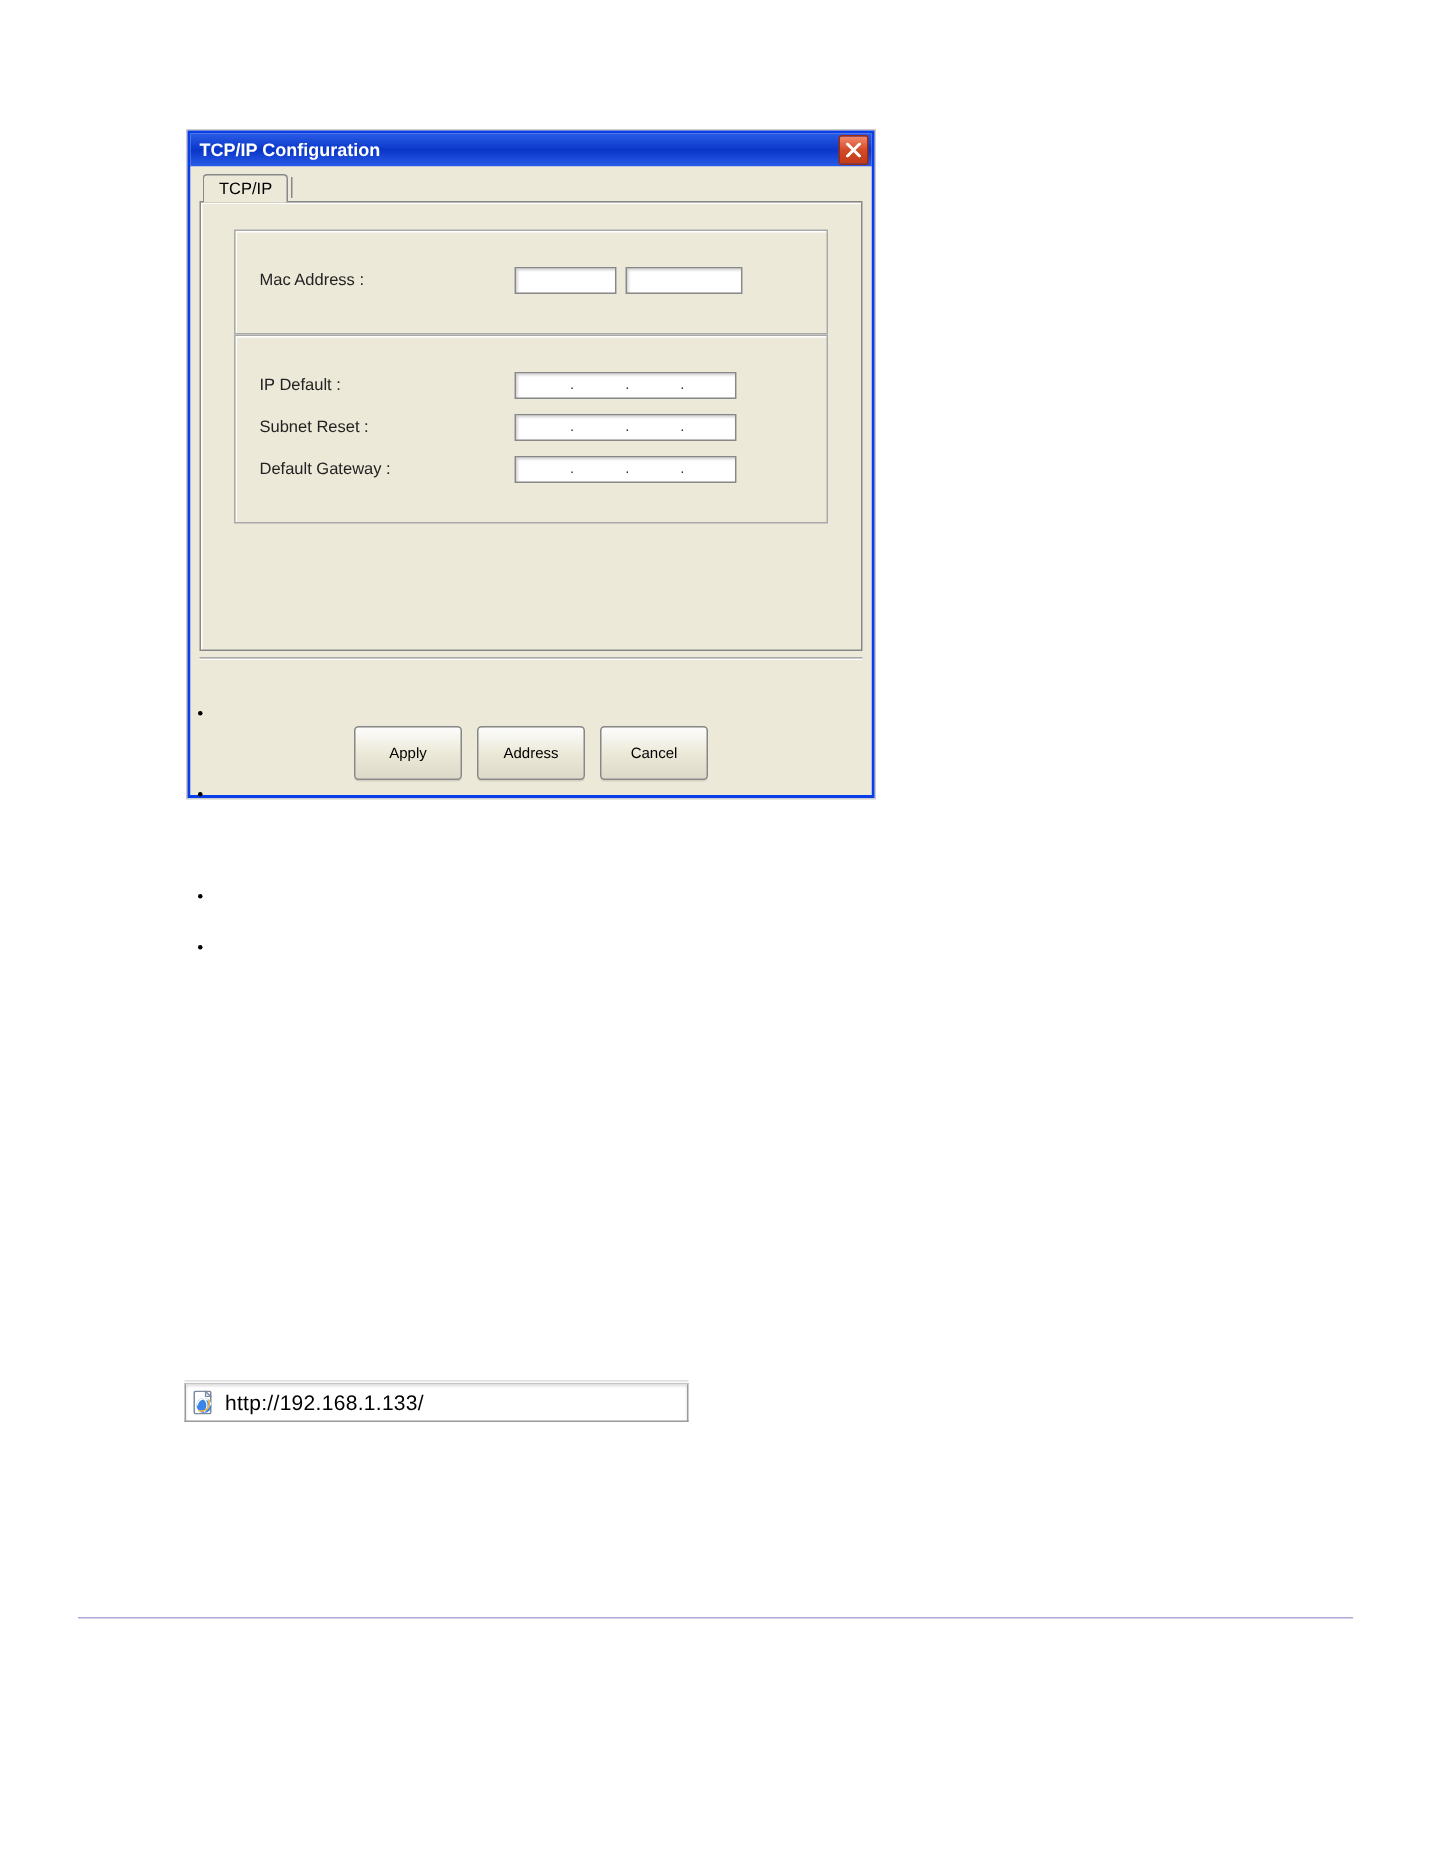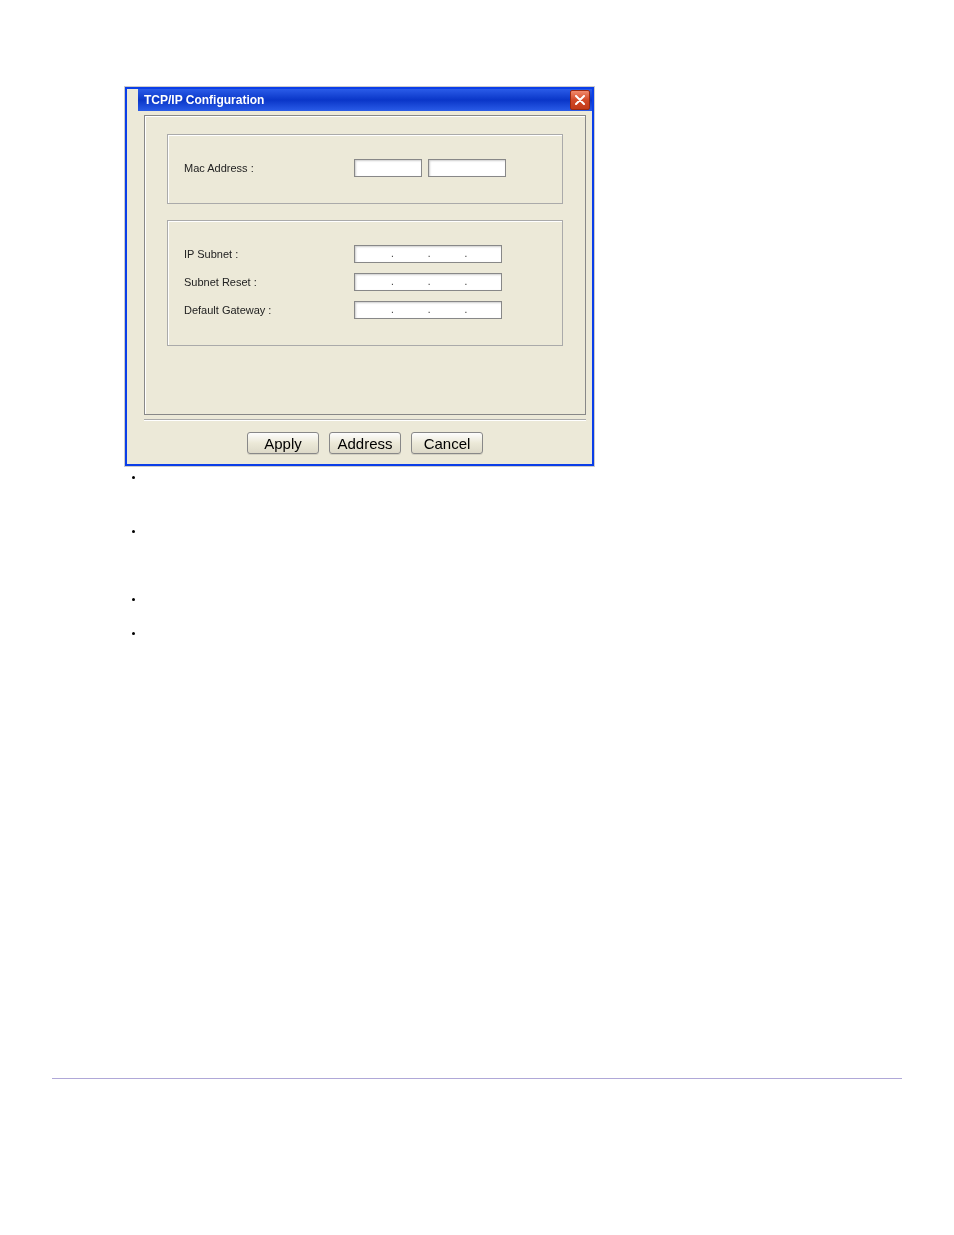--- a/index.html
+++ b/index.html
@@ -18,21 +18,20 @@
   }
   
   .dialog {
     position: absolute;
     top: 87px;
     left: 125px;
     width: 454px;
     border: 2px solid #0a3ee8;
     background: #ece9d8;
     box-shadow: 0 0 0 1px rgba(0,0,0,0.2);
-    padding-left: 11px;
   }
   .titlebar {
     height: 22px;
     background: linear-gradient(to bottom, #2a5ce8 0%, #0a36c8 50%, #2a5ce8 100%);
     color: #fff;
     font-weight: bold;
     font-size: 12px;
     display: flex;
     align-items: center;
     justify-content: space-between;
@@ -90,21 +89,20 @@
     background: #ece9d8;
     padding: 18px 22px 30px 22px;
     min-height: 250px;
     box-shadow: inset 1px 1px 0 #fff;
   }
   .group {
     border: 1px solid #aaa;
     background: #ece9d8;
     box-shadow: inset 1px 1px 0 #fff;
     padding: 14px 16px 16px 16px;
-    margin-bottom: 16px;
   }
   .row {
     display: flex;
     align-items: center;
     margin: 10px 0;
   }
   .row-label {
     width: 170px;
     font-size: 11px;
     color: #222;
@@ -159,28 +157,29 @@
     margin: 4px 0 8px 0;
   }
   .btnrow {
     display: flex;
     justify-content: center;
     gap: 10px;
     padding: 4px 0 2px 0;
   }
   .xpbtn {
     min-width: 72px;
-    height: 22px;
+    height: 36px;
     border: 1px solid #888;
     border-radius: 3px;
     background: linear-gradient(to bottom, #fdfdfd 0%, #ece9d8 50%, #ddd9c8 100%);
-    font-size: 15px;
+    font-size: 10px;
     font-family: Tahoma, Arial, sans-serif;
     cursor: pointer;
     box-shadow: 0 1px 0 rgba(0,0,0,0.1);
+    margin-top: 33px;
   }
   
   .bullets {
     position: absolute;
     left: 145px;
     top: 470px;
     list-style: disc;
     padding: 0;
     margin: 0;
   }
@@ -249,37 +248,43 @@
     <div class="titlebar">
       <span class="titlebar-text">TCP/IP Configuration</span>
       <div class="close-btn">
         <svg width="10" height="10" viewBox="0 0 10 10">
           <path d="M1 1 L9 9 M9 1 L1 9" stroke="#fff" stroke-width="2" stroke-linecap="round"></path>
         </svg>
       </div>
     </div>
 
     <div class="client">
+      <div class="tabstrip">
+        <div class="tab">
+          <span>TCP/IP</span>
+        </div>
+        <div class="tab-divider"></div>
+      </div>
 
       <div class="tab-panel">
 
         <div class="group">
           <div class="row">
             <div class="row-label">Mac Address :</div>
             <div class="field-wrap">
               <input class="textbox small" type="text" value="" style="">
               <input class="textbox small2" type="text" value="" style="">
             </div>
           </div>
         </div>
 
         <div class="group">
 
           <div class="row">
-            <div class="row-label">IP Subnet :</div>
+            <div class="row-label">IP Default :</div>
             <div class="field-wrap">
               <div class="ipbox">
                 <input class="ip-octet" value="" style="">
                 <span class="ip-dot">.</span>
                 <input class="ip-octet" value="" style="">
                 <span class="ip-dot">.</span>
                 <input class="ip-octet" value="" style="">
                 <span class="ip-dot">.</span>
                 <input class="ip-octet" value="" style="">
               </div>
@@ -330,16 +335,32 @@
     </div>
   </div>
 
   <ul class="bullets">
     <li></li>
     <li></li>
     <li></li>
     <li></li>
   </ul>
 
+  <div class="addrbar-wrap">
+    <div class="addr-top-shadow"></div>
+    <div class="addrbar">
+      <span class="ie-icon">
+        <svg width="16" height="16" viewBox="0 0 16 16">
+          <rect x="1.5" y="0.5" width="11" height="15" rx="1" fill="#fff" stroke="#7a8aa0"></rect>
+          <path d="M9 0.5 L12.5 4 L9 4 Z" fill="#d8e0ec" stroke="#7a8aa0" stroke-width="0.8"></path>
+          <circle cx="8" cy="10" r="5" fill="#3a86e8"></circle>
+          <path d="M3.5 10 A4.5 4.5 0 0 1 12.5 10" fill="none" stroke="#fff" stroke-width="1"></path>
+          <path d="M8 5.5 A6 6 0 0 1 8 14.5" fill="none" stroke="#fff" stroke-width="0.8"></path>
+          <path d="M11 6.5 A5 5 0 0 1 5 13.5" fill="none" stroke="#f2b84a" stroke-width="1.2" stroke-linecap="round"></path>
+        </svg>
+      </span>
+      <span class="addr-text">http://192.168.1.133/</span>
+    </div>
+  </div>
 
   <div class="page-hr"></div>
 
 </div>
 
 </body></html>

